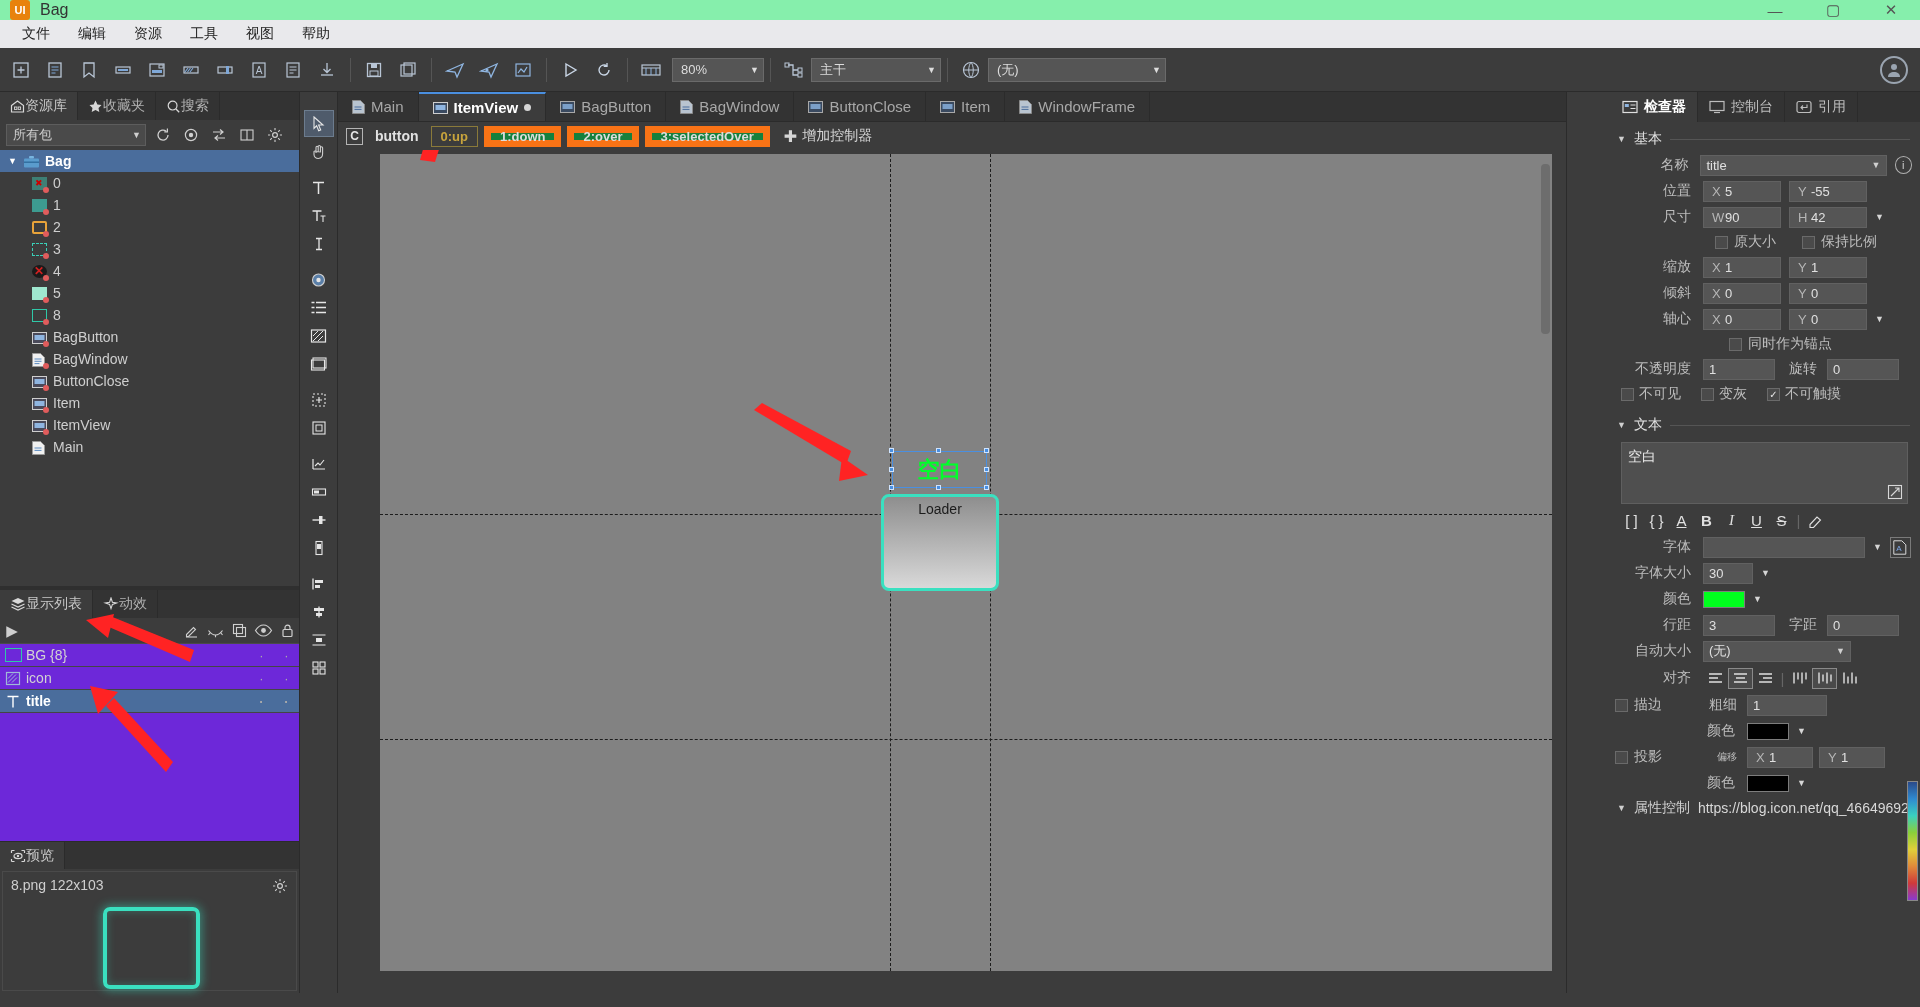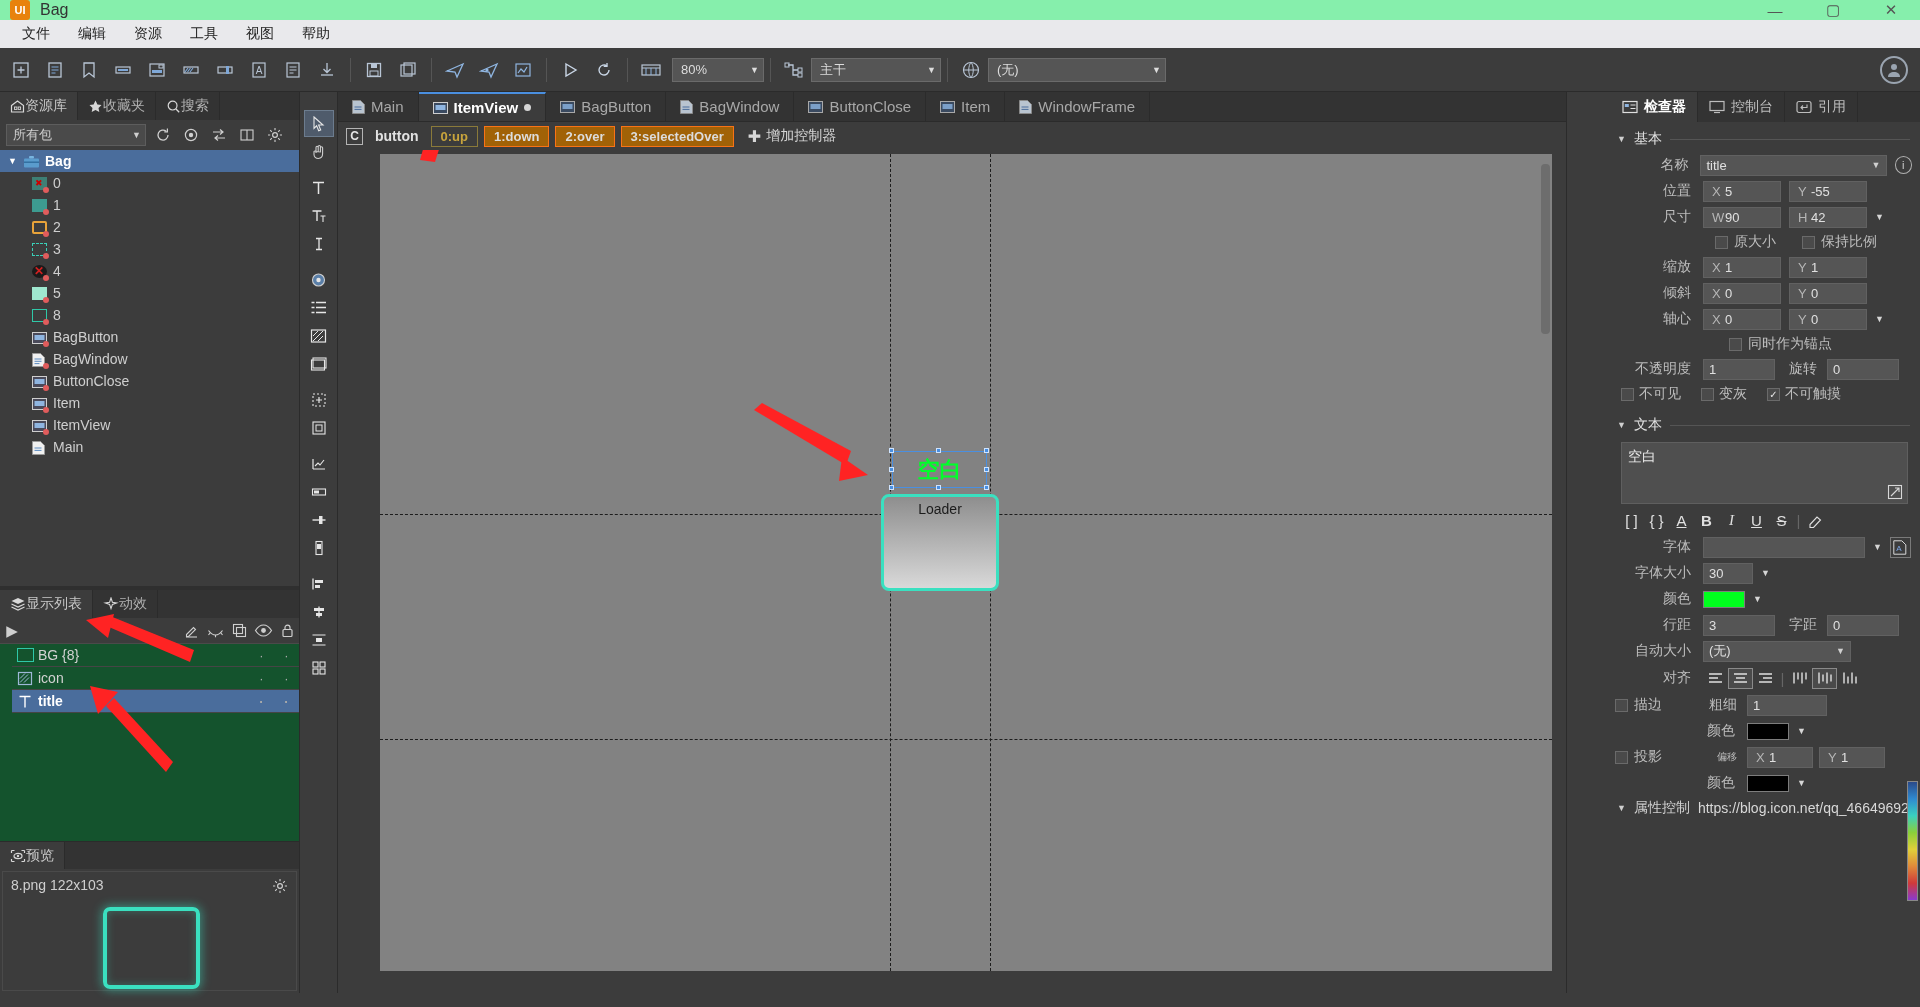--- a/index.html
+++ b/index.html
@@ -70,21 +70,21 @@
   .node.child{ padding-left:32px; }
   .twisty{ font-size:9px;width:10px; }
   .thumb{ width:15px;height:13px;position:relative;flex:0 0 15px; }
   .dot{ position:absolute;right:-2px;bottom:-3px;width:6px;height:6px;border-radius:50%;background:#e05c5c; }
   .panel-splitter{ height:4px;background:#2f2f2f; }
   
   .dl-tabrow{ height:28px;display:flex;background:#333; }
   .dl-toolrow{ height:26px;display:flex;align-items:center;background:#3c3c3c;border-bottom:1px solid #4a4a4a;}
   .dl-toolrow .sp{flex:1}
   .dl-ico{ width:24px;height:24px;display:flex;align-items:center;justify-content:center;color:#cfcfcf;}
-  .dl-list{ flex:1 1 auto; background:#14532d; overflow:hidden;padding-left:12px;}
+  .dl-list{ flex:1 1 auto; background:#6d28d9; overflow:hidden;}
   .dl-row{ height:23px;display:flex;align-items:center;font-size:14px;color:#d2d2d2;
            border-bottom:1px solid #454545; }
   .dl-row.sel{ background:#4a6d9c;color:#fff;font-weight:bold; }
   .dl-row .ic{ width:26px;display:flex;align-items:center;justify-content:center; }
   .dl-row .nm{ flex:1; }
   .dl-row .cc{ width:25px;text-align:center;font-size:13px;color:#aaa; }
   
   .pv-tabrow{ height:28px;display:flex;background:#333;border-top:1px solid #2b2b2b;}
   .pv-body{ height:120px;background:#3c3c3c;position:relative;border:1px solid #4a4a4a;margin:2px;}
   .pv-label{ font-size:14px;color:#cfcfcf;padding:5px 0 0 8px; }
@@ -102,21 +102,21 @@
   .center{ flex:1 1 auto; display:flex; flex-direction:column; background:#3c3c3c; min-width:0;}
   .doctabs{ height:30px;display:flex;align-items:stretch;background:#333;border-bottom:1px solid #2b2b2b;}
   .dtab{ display:flex;align-items:center;gap:6px;padding:0 14px;font-size:15px;color:#a8a8a8;
          border-right:1px solid #2b2b2b;position:relative; }
   .dtab.act{ background:#3c3c3c;color:#fff;font-weight:bold;border-top:2px solid #4a8fe0; }
   .dtab .moddot{ width:7px;height:7px;border-radius:50%;background:#d6d6d6;display:inline-block;}
   .ctrlbar{ height:28px;display:flex;align-items:center;gap:6px;padding-left:8px;background:#3c3c3c;}
   .cbadge{ width:17px;height:17px;border:1px solid #b4b4b4;display:flex;align-items:center;justify-content:center;
            font-size:12px;font-weight:bold;color:#e6e6e6;}
   .cname{ font-size:14px;color:#e2e2e2;padding:0 6px;font-weight:bold; }
-  .cstate{ height:21px;background:#a16207;border:1px solid #f97316;display:flex;align-items:center;
+  .cstate{ height:21px;background:#15803d;border:7px solid #f97316;display:flex;align-items:center;
            padding:0 9px;font-size:13px;color:#dcdcdc;font-weight:bold; }
   .cstate.act{ background:#3c3c3c;border:1px solid #8a7a3a;color:#c8a43c; }
   .cadd{ display:flex;align-items:center;gap:5px;font-size:14px;color:#d6d6d6;margin-left:8px;}
   .canvas-area{ flex:1 1 auto;position:relative;background:#3c3c3c;overflow:hidden; }
   .stage{ position:absolute;left:42px;top:4px;right:14px;bottom:22px;background:#828282; }
   .vguide{ position:absolute;top:0;bottom:0;border-left:1px dashed #1d1d1d;width:0; }
   .hguide{ position:absolute;left:0;right:0;border-top:1px dashed #1d1d1d;height:0; }
   .sel-title{
     position:absolute;border:1px solid #4a8fe0;display:flex;align-items:center;justify-content:center;
     color:#00ff2a;font-size:22px;font-weight:bold;

